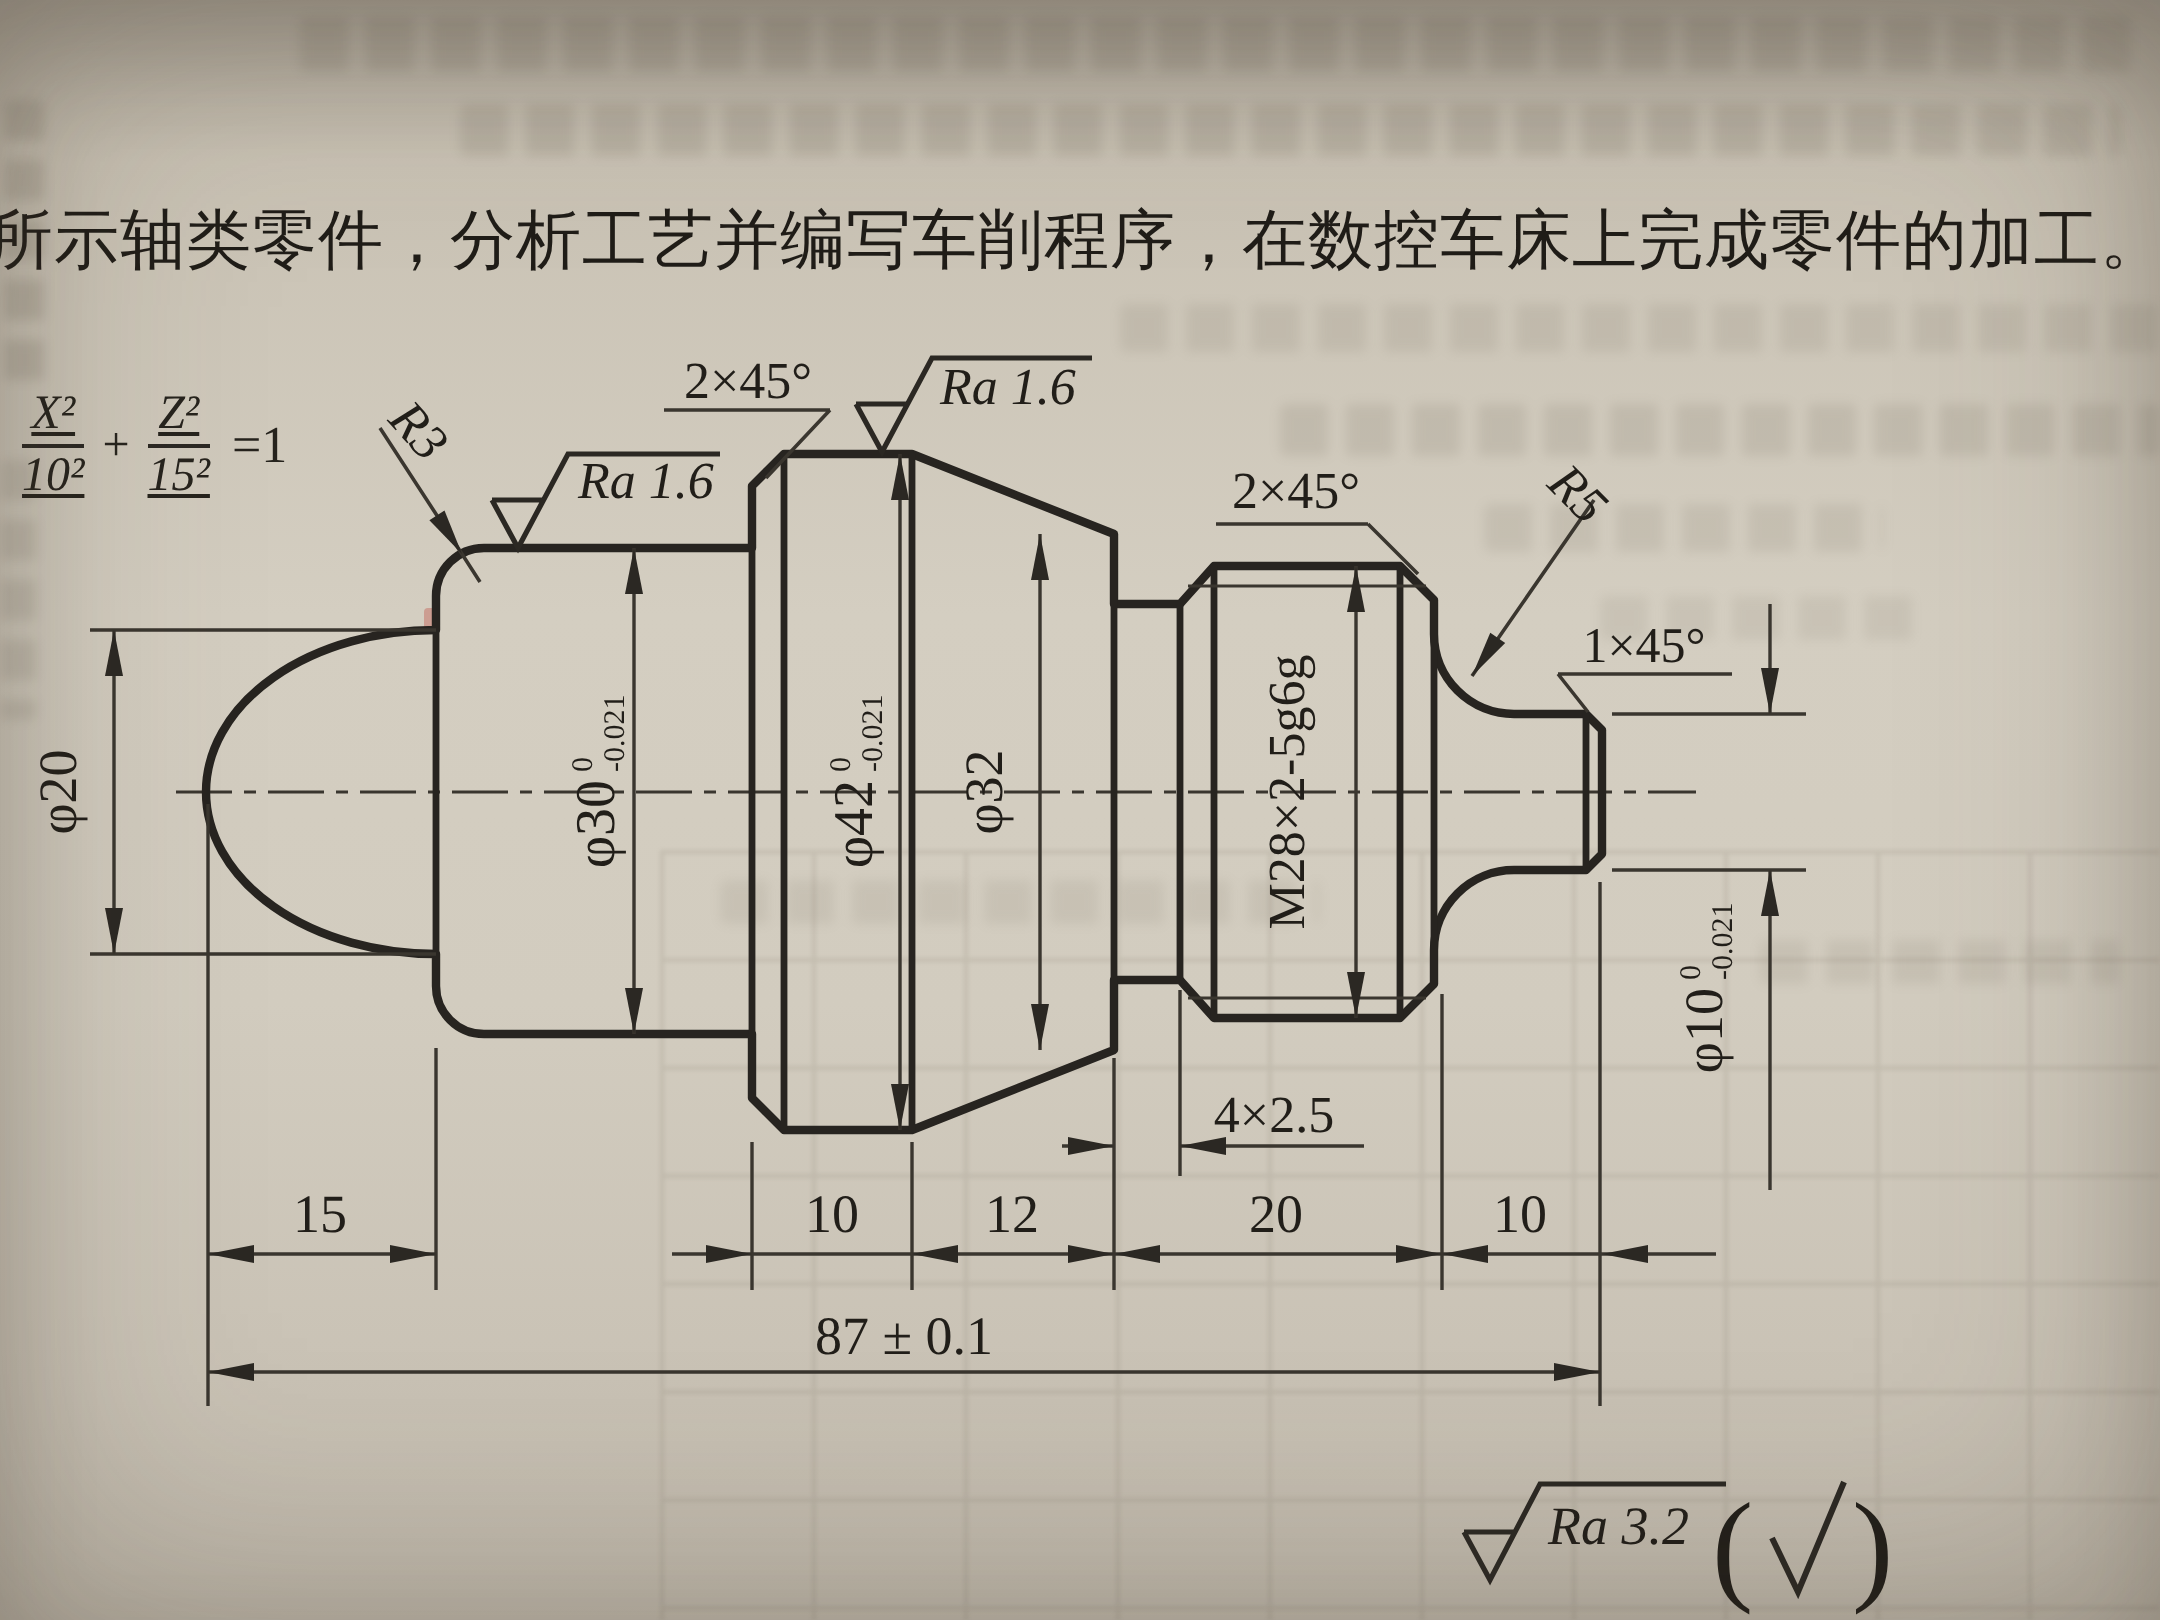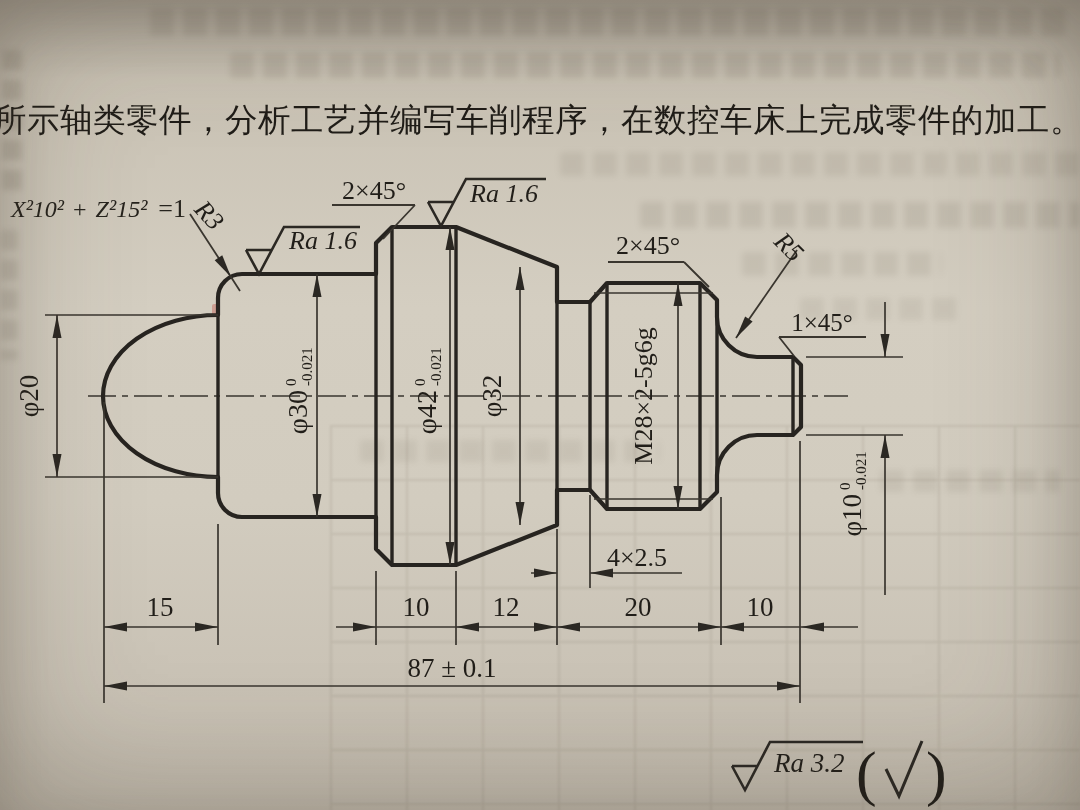--- a/index.html
+++ b/index.html
@@ -30,21 +30,21 @@
   .heading{
     position:absolute; left:-6px; top:99px; width:1100px;
     font-size:32.5px; color:#201d18; white-space:nowrap; letter-spacing:.5px;
     font-weight:500;
   }
   
   .eq{
     position:absolute; left:8px; top:194px; display:flex; align-items:center;
     color:#26231d; font-style:italic; font-size:24px;
   }
-  .frac{display:inline-flex; flex-direction:row; align-items:center; margin:0 3px;}
+  .frac{display:inline-flex; flex-direction:column; align-items:center; margin:0 3px;text-decoration:underline;}
   .frac .bar{width:100%; height:2.4px; background:#2b2823; margin:1px 0;}
   .eq .op{margin:0 6px; font-style:normal; font-size:24px;}
   .eq .op.eq1{font-style:normal; font-size:26px; margin-left:8px;}
   svg text{fill:#211e19;}
   .speck{position:absolute; left:212px; top:304px; width:6px; height:12px; background:#c4756a; opacity:.55; border-radius:2px;}
 </style>
 </head>
 <body>
 
 <div id="page">

